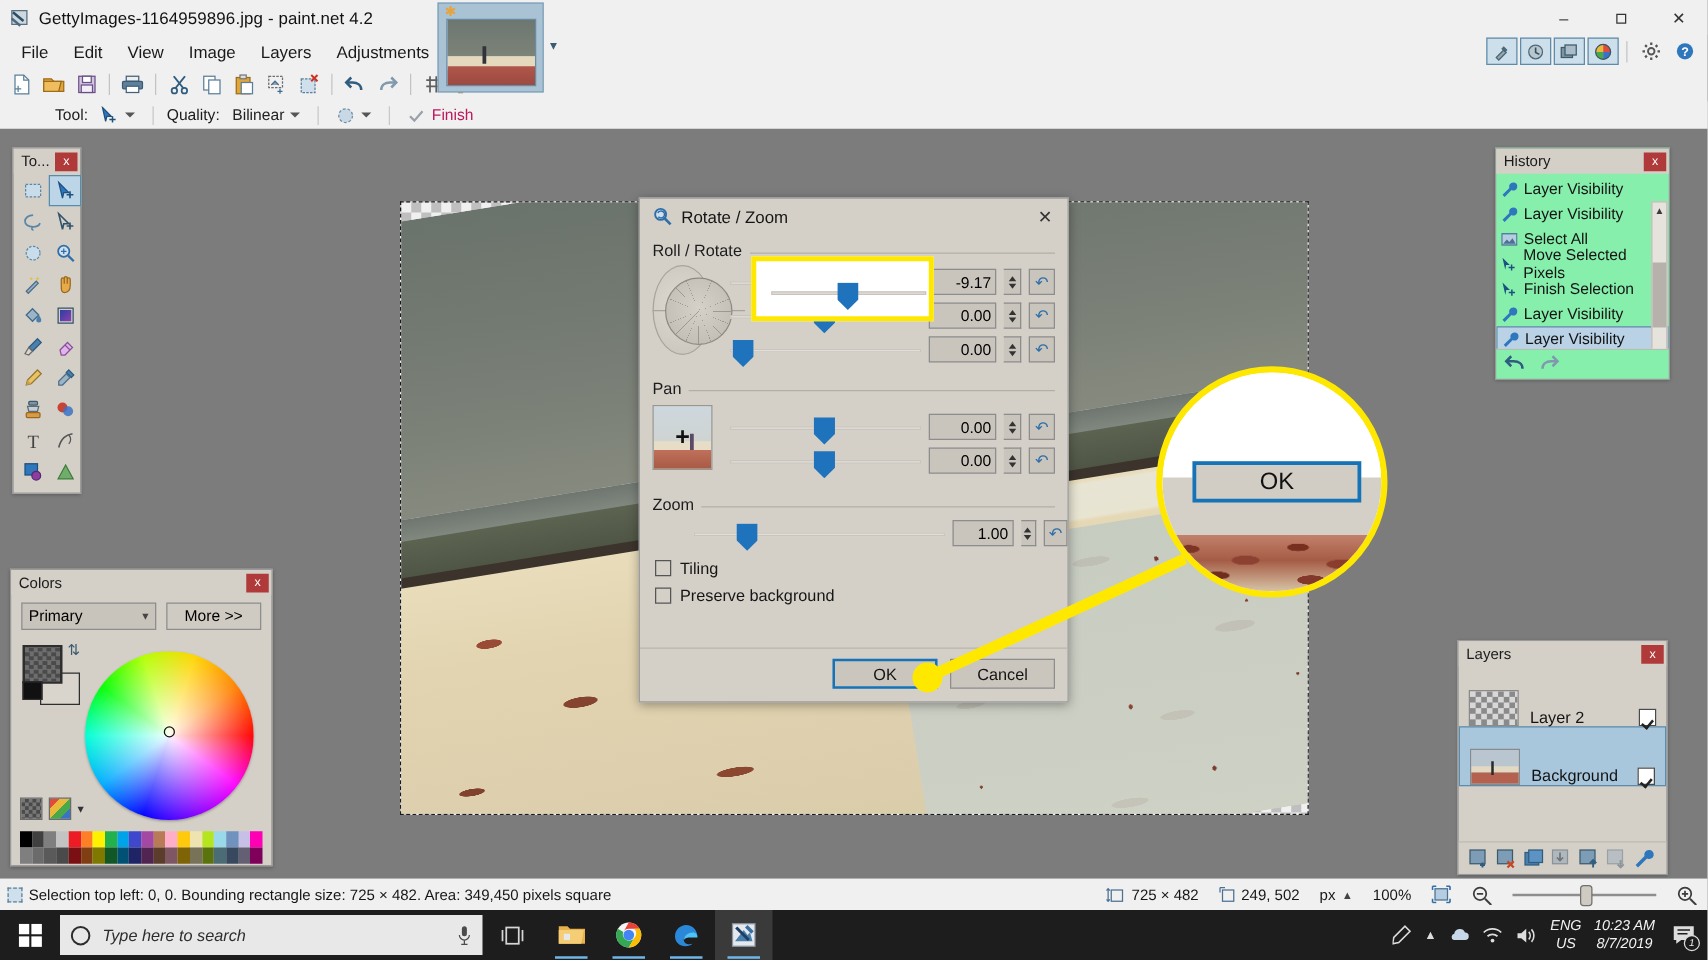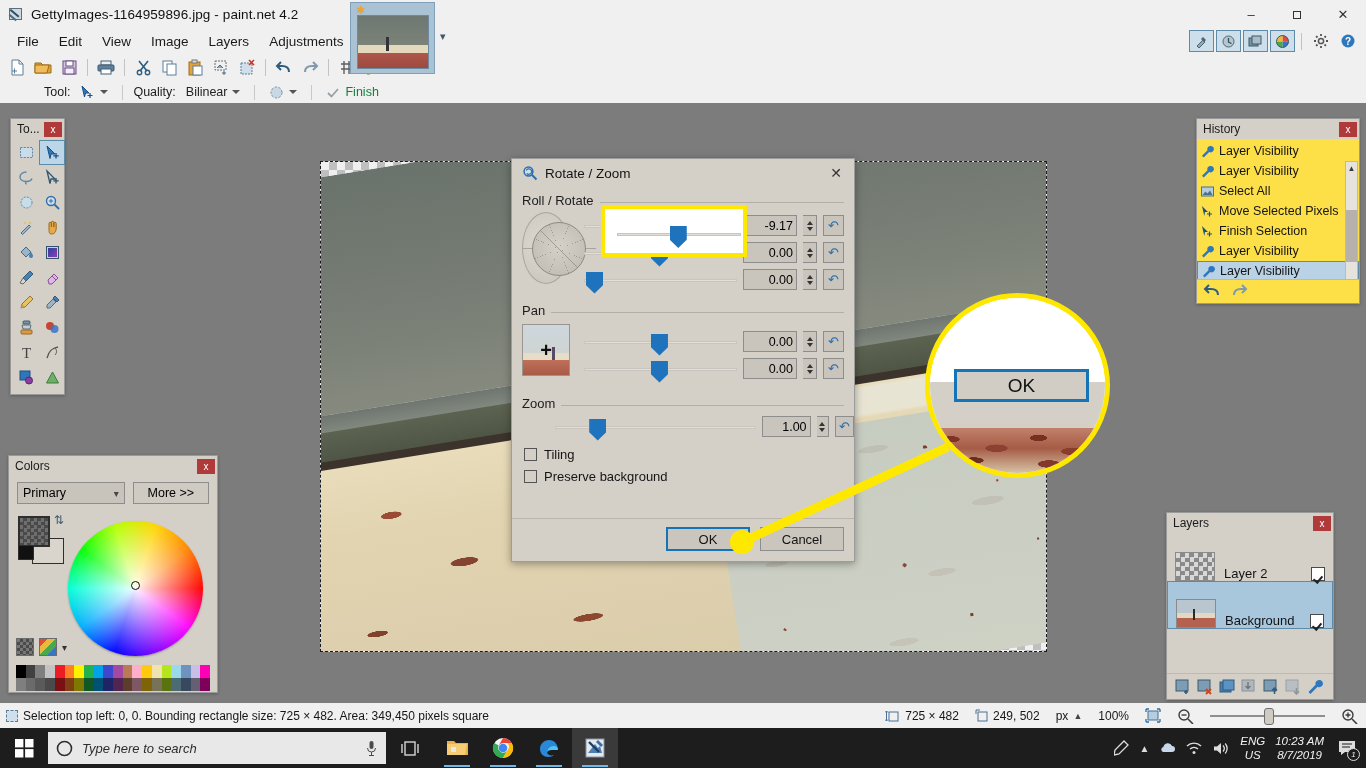--- a/index.html
+++ b/index.html
@@ -165,21 +165,21 @@
       conic-gradient(from 90deg, #ff0000, #ff00ff, #8000ff, #0000ff, #00aaff, #00ffd5, #00ff00, #b3ff00, #ffd400, #ff8000, #ff0000);
     box-shadow:0 1px 2px rgba(0,0,0,.3);}
   .wheel-cursor{ position:absolute; left:131px; top:581px; width:9px; height:9px; border:1px solid #111; border-radius:50%;}
   .palbar{ position:absolute; left:16px; top:665px; width:194px; height:26px; display:flex; flex-direction:column;}
   .palrow{ flex:1; display:flex; }
   .palcell{ flex:1; }
   .recent{ position:absolute; left:16px; top:638px; display:flex; align-items:center; gap:5px;}
   .recent .sw{ width:18px;height:18px; border:1px solid #6b6b6b;}
 
   
-  .history{ left:1196px; top:118px; width:164px; height:186px; background:#fde047;}
+  .history{ left:1196px; top:118px; width:140px; height:186px; background:#86efac;}
   .hist-list{ position:relative; height:140px; overflow:hidden; padding-top:2px;}
   .hist-item{ display:flex; align-items:center; gap:5px; height:20px; padding-left:4px; font-size:12.5px; color:#141414;}
   .hist-item.sel{ background:#b9d2e6; border:1px solid #5f8ba8; height:20px;}
   .hist-scroll{ position:absolute; right:1px; top:22px; width:13px; height:140px; background:#e6e3dd; border:1px solid #bdbab4;}
   .hs-thumb{ position:absolute; left:0; top:48px; width:11px; height:52px; background:#b6b2ab;}
   .hs-arrow{ position:absolute; left:0; width:11px; height:13px; display:flex; align-items:center; justify-content:center; font-size:8px; color:#3b3b3b;}
   .hist-foot{ display:flex; align-items:center; gap:8px; padding:2px 0 0 6px; border-top:1px solid #bdbab4;}
 
   
   .layers{ left:1166px; top:512px; width:168px; height:188px; background:#d4d0c8;}
@@ -495,21 +495,21 @@
       <svg width="15" height="15" viewBox="0 0 15 15">
           <circle cx="7.5" cy="7.5" r="5.5" fill="#c8d8e4" stroke="#6d8ea5" stroke-dasharray="2.3 1.6"></circle>
         </svg>
       <span class="caret"></span>
     </div>
     <span class="to-sep"></span>
     <div class="to-drop">
       <svg width="14" height="13" viewBox="0 0 14 13">
           <path d="M2 7l3.5 3.5L12 3" fill="none" stroke="#9aa0a6" stroke-width="1.8"></path>
         </svg>
-      <span style="color:#15803d">Finish</span>
+      <span style="color:#be185d">Finish</span>
     </div>
   </div>
 
   <div class="canvas-area">
     <div class="image-wrap">
       <div class="photo">
         <div class="ph-sky"></div>
         <div class="ph-sea"></div>
         <div class="ph-dune"></div>
         <div class="ph-dark"></div>

